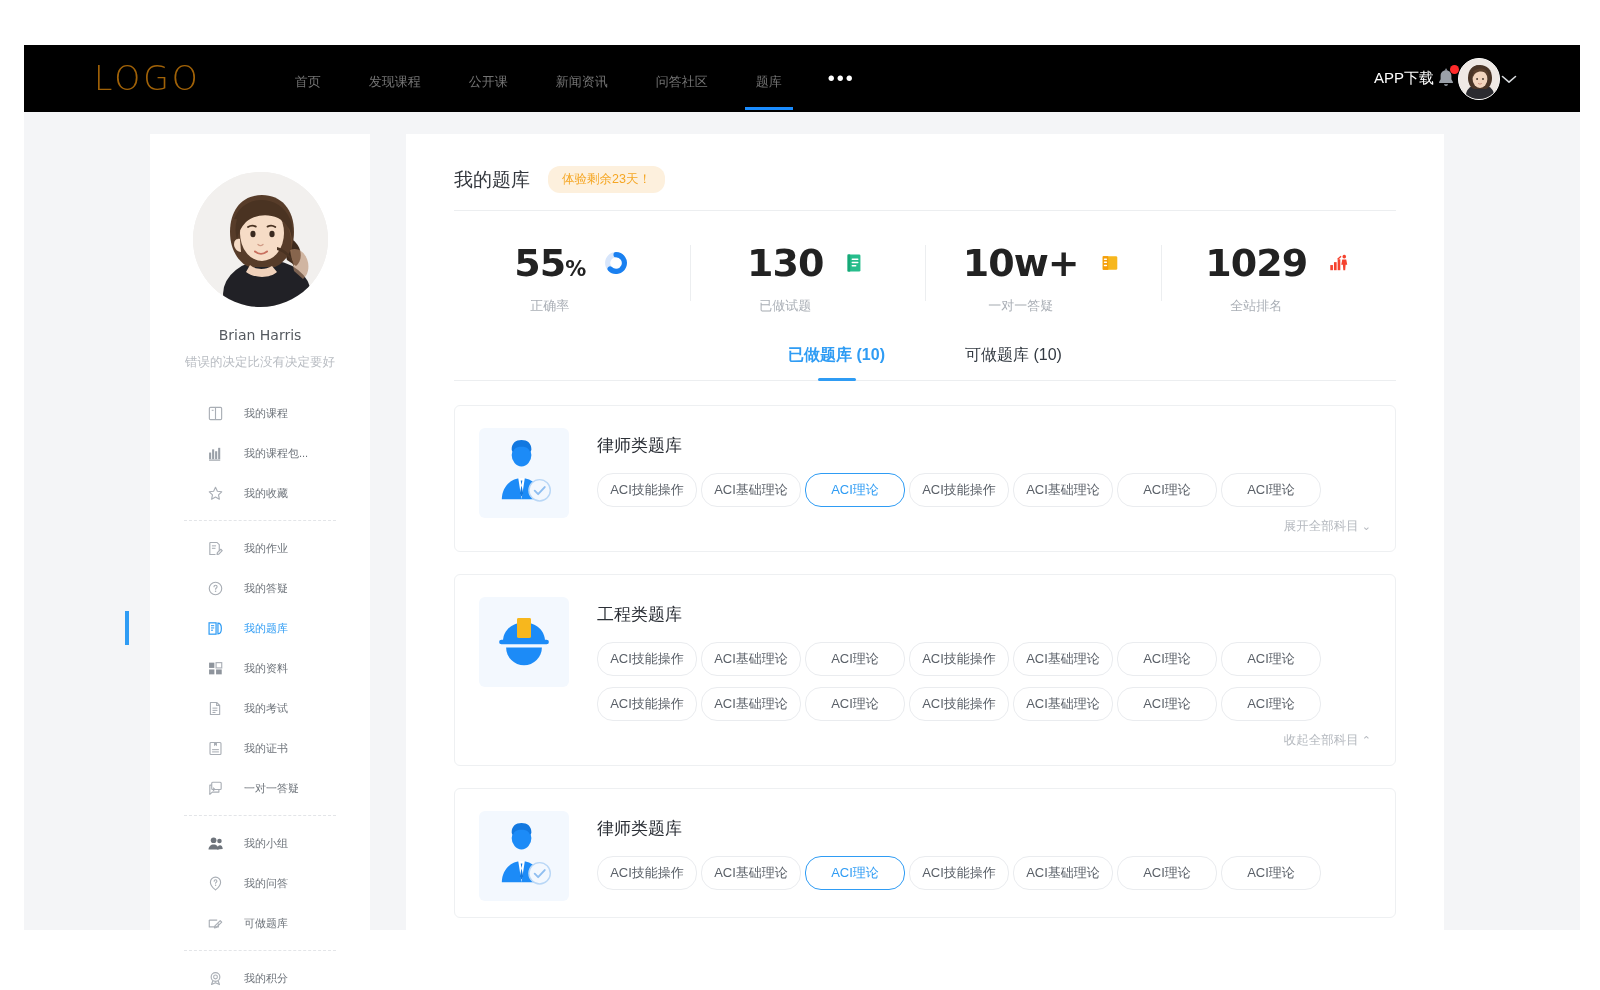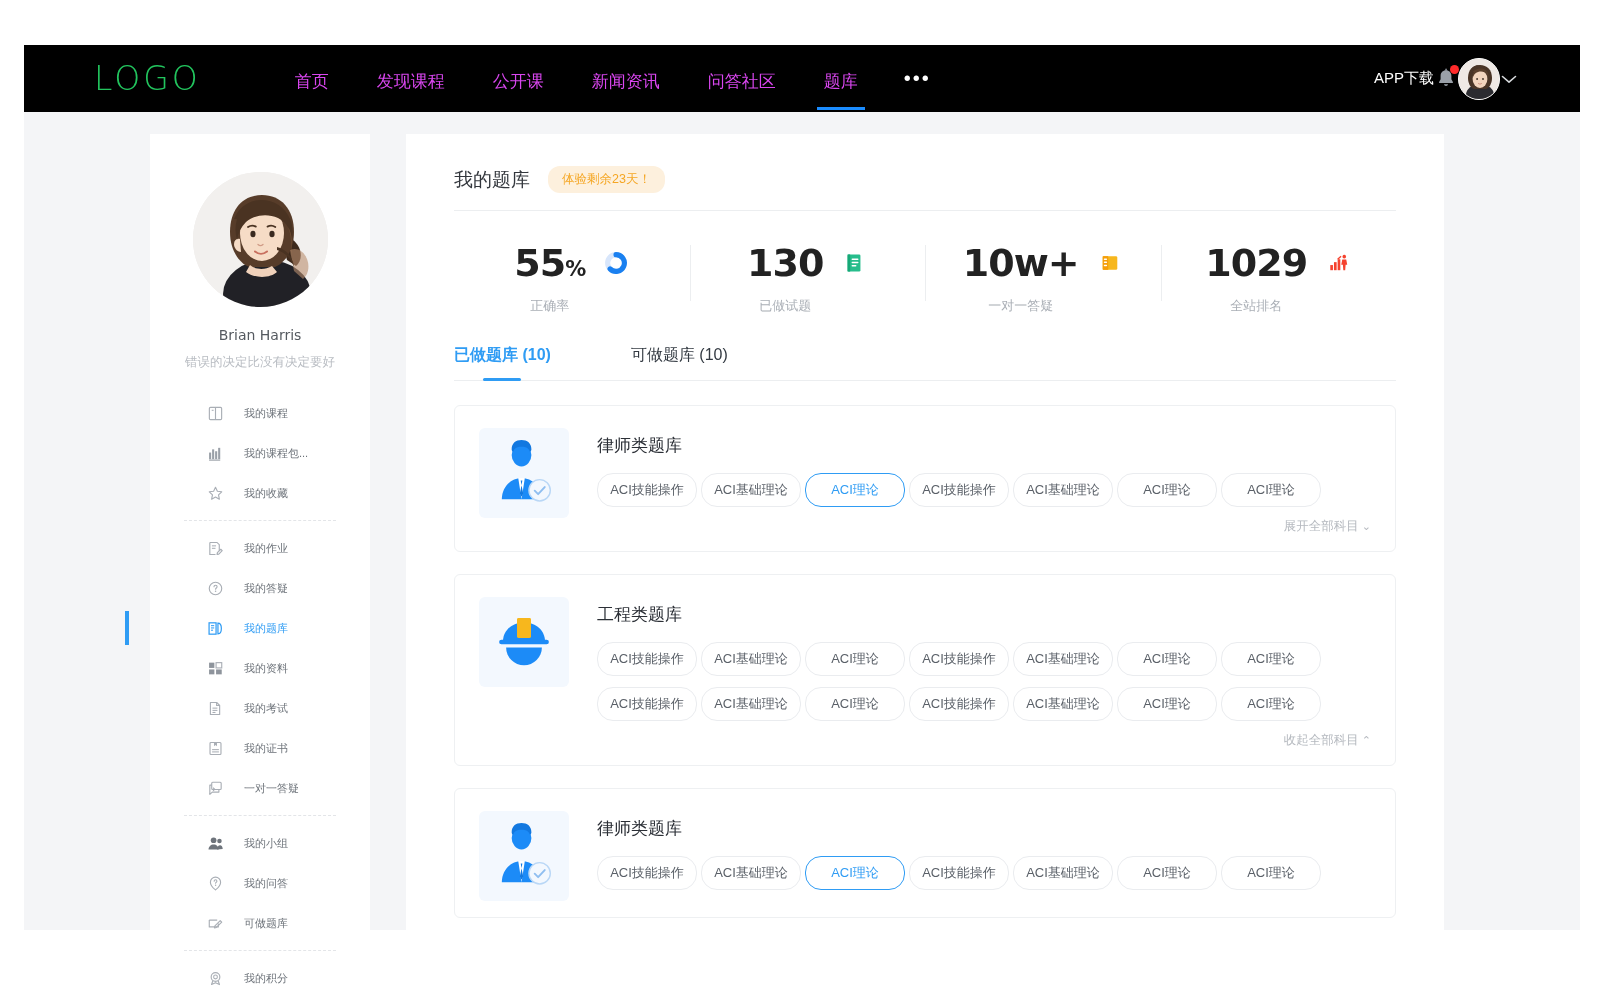--- a/index.html
+++ b/index.html
@@ -14,27 +14,27 @@
     left: 24px; top: 0; width: 1556px; height: 990px;
     background: #ffffff;
   }
   
   .topbar {
     position: absolute; left: 0; top: 45px; width: 1556px; height: 67px;
     background: #000000;
     display: flex; align-items: center;
   }
   .logo {
-    color: #22c55e; font-size: 33px; letter-spacing: 3px;
+    color: #a16207; font-size: 33px; letter-spacing: 3px;
     margin-left: 70px; font-weight: 300;
     font-family: "DejaVu Sans", sans-serif;
   }
   .nav { display: flex; align-items: center; margin-left: 70px; height: 67px; }
   .nav-item {
-    position: relative; color: #d946ef; font-size: 17px;
+    position: relative; color: #737373; font-size: 13px;
     padding: 0 24px; height: 62px; line-height: 67px; cursor: pointer;
     white-space: nowrap;
   }
   .nav-item.active .nav-underline {
     position: absolute; left: 50%; transform: translateX(-50%);
     bottom: 0; width: 48px; height: 3px; background: #1a8cff;
   }
   .nav-dots {
     color: #ffffff; font-size: 20px; letter-spacing: 2px;
     padding: 0 22px; cursor: pointer; line-height: 67px; height: 67px;
@@ -133,21 +133,21 @@
     font-family: "DejaVu Sans", sans-serif; letter-spacing: -1px;
   }
   .stat-num .suf { font-size: 21px; font-weight: bold; }
   .stat-ico { width: 26px; height: 26px; display: flex; align-items: center; justify-content: center; }
   .stat-label {
     text-align: center; font-size: 13px; color: #a9aeb5; margin-top: 12px;
     padding-right: 44px;
   }
   .tabs {
     display: flex; margin: 30px 48px 0 48px; gap: 80px;
-    border-bottom: 1px solid #eceef0; padding-bottom: 0;
+    border-bottom: 1px solid #eceef0; padding-bottom: 0; justify-content: center;
   }
   .tab {
     position: relative; font-size: 16px; color: #333a42;
     padding-bottom: 14px; cursor: pointer;
   }
   .tab.active { color: #2f9cf4; font-weight: bold; }
   .tab.active::after {
     content: ""; position: absolute; left: 50%; transform: translateX(-50%);
     bottom: -1px; width: 38px; height: 3px; background: #2f9cf4; border-radius: 2px;
   }

